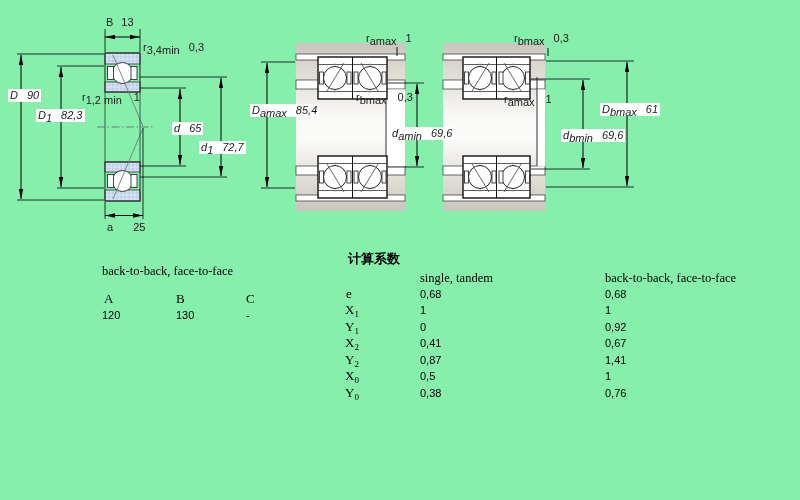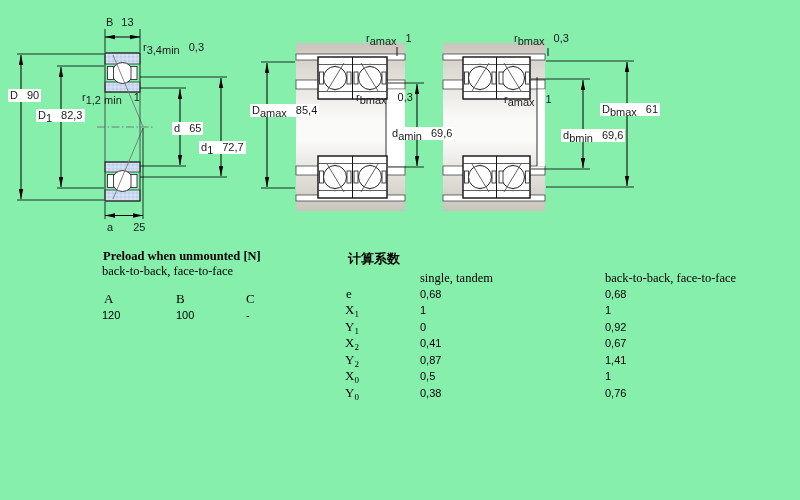--- a/index.html
+++ b/index.html
@@ -2,21 +2,21 @@
 <html><head>
 <meta charset="utf-8">
 <style>
   html,body{margin:0;padding:0;background:#fff;}
   #stage{position:relative;width:800px;height:500px;background:#86efac;overflow:hidden;
          font-family:"Liberation Sans",sans-serif;color:#000;}
   #lineart{position:absolute;left:0;top:0;}
   .dim{position:absolute;font-size:11px;line-height:13px;white-space:nowrap;color:#1a1a1a;}
   .dim .sub{font-size:11px;position:relative;top:3px;}
   .dim .val{margin-left:9px;}
-  .wbg{background:#fff;padding:0 2px;}
+  .wbg{background:#fff;padding:0 2px;font-style:italic;}
   .txt{position:absolute;white-space:nowrap;}
   .t-title{font-family:"Liberation Serif",serif;font-weight:bold;font-size:12.5px;}
   .t-sub{font-family:"Liberation Serif",serif;font-size:12.5px;}
   .t-head{font-family:"Liberation Serif",serif;font-size:13px;}
   .t-val{font-size:11px;}
   .f-label{font-family:"Liberation Serif",serif;font-size:13px;}
   .f-label .sub{font-size:9px;position:relative;top:3px;}
   .cn-title{font-weight:bold;font-size:13px;font-family:"DejaVu Sans","Liberation Sans",sans-serif;}
 </style>
 </head>
@@ -232,27 +232,26 @@
   <div class="dim" style="left:504px;top:93px">
     <span>r</span><span class="sub">amax</span><span class="val" style="margin-left:11px">1</span>
   </div>
   <div class="dim wbg" style="left:600px;top:103px">
     <span>D</span><span class="sub">bmax</span><span class="val">61</span>
   </div>
   <div class="dim wbg" style="left:561px;top:129px">
     <span>d</span><span class="sub">bmin</span><span class="val">69,6</span>
   </div>
 
-  <div class="txt t-title" style="left:103px;top:249px">Preload when unmounted [N]</div>
   <div class="txt t-sub" style="left:102px;top:264px">back-to-back, face-to-face</div>
   <div class="txt t-head" style="left:104px;top:291px">A</div>
   <div class="txt t-head" style="left:176px;top:291px">B</div>
   <div class="txt t-head" style="left:246px;top:291px">C</div>
   <div class="txt t-val" style="left:102px;top:309px">120</div>
-  <div class="txt t-val" style="left:176px;top:309px">100</div>
+  <div class="txt t-val" style="left:176px;top:309px">130</div>
   <div class="txt t-val" style="left:246px;top:309px">-</div>
 
   <div class="txt cn-title" style="left:348px;top:250px">计算系数</div>
   <div class="txt t-sub" style="left:420px;top:271px">single, tandem</div>
   <div class="txt t-sub" style="left:605px;top:271px">back-to-back, face-to-face</div>
 
   <div class="txt f-label" style="left:346px;top:286px"><span>e</span><span class="sub"></span></div>
   <div class="txt t-val" style="left:420px;top:288px">0,68</div>
   <div class="txt t-val" style="left:605px;top:288px">0,68</div>
 

